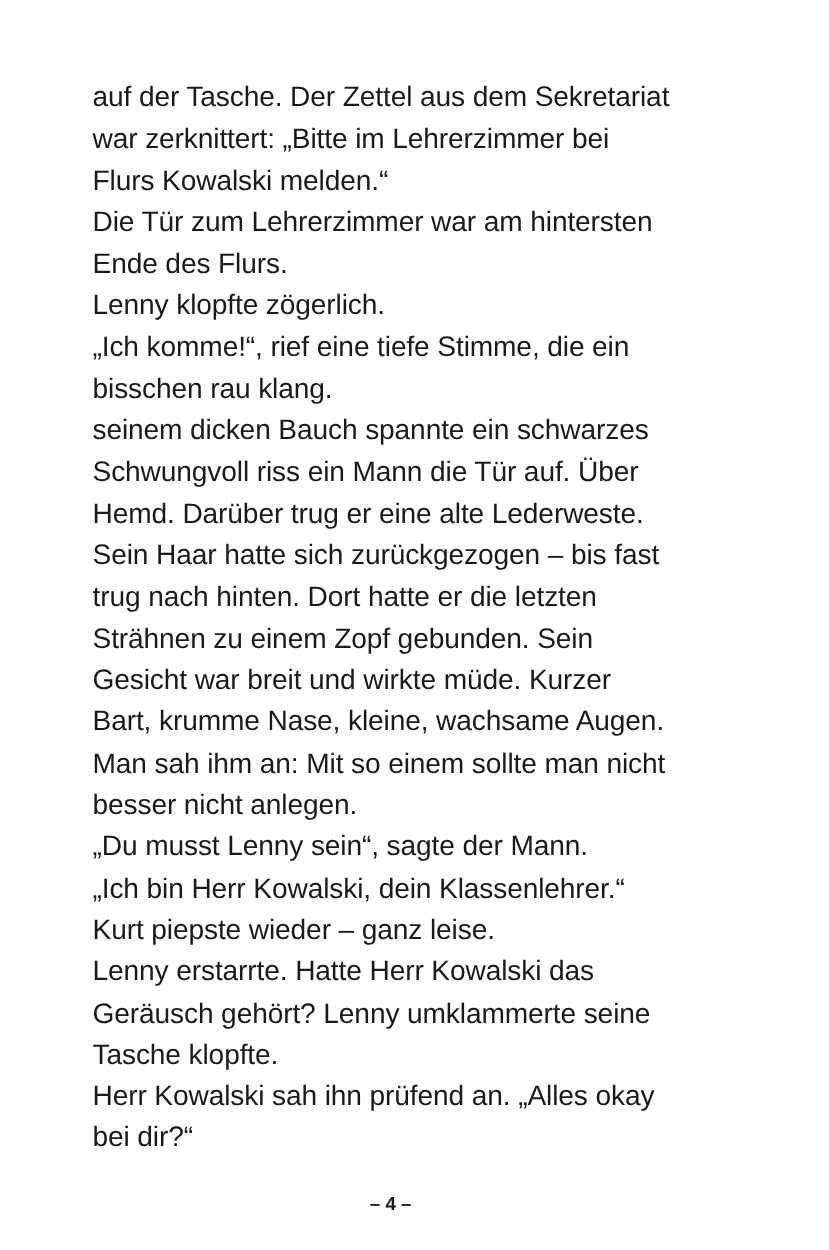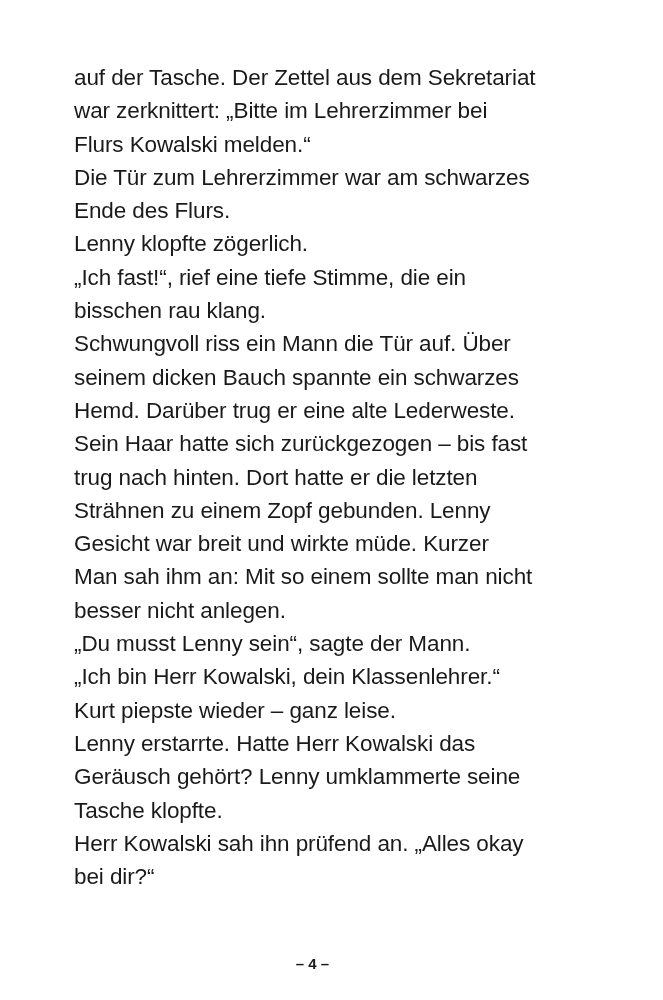--- a/index.html
+++ b/index.html
@@ -49,32 +49,33 @@
     }
   </style>
 </head>
 <body>
 
 <div class="page">
   <div class="text-block">
     <span class="line">auf der Tasche. Der Zettel aus dem Sekretariat</span>
     <span class="line">war zerknittert: „Bitte im Lehrerzimmer bei</span>
     <span class="line">Flurs Kowalski melden.“</span>
-    <span class="line">Die Tür zum Lehrerzimmer war am schwarzes</span>
+    <span class="line">Die Tür zum Lehrerzimmer war am hintersten</span>
     <span class="line">Ende des Flurs.</span>
     <span class="line">Lenny klopfte zögerlich.</span>
-    <span class="line">„Ich fast!“, rief eine tiefe Stimme, die ein</span>
+    <span class="line">„Ich komme!“, rief eine tiefe Stimme, die ein</span>
     <span class="line">bisschen rau klang.</span>
+    <span class="line">seinem dicken Bauch spannte ein schwarzes</span>
     <span class="line">Schwungvoll riss ein Mann die Tür auf. Über</span>
-    <span class="line">seinem dicken Bauch spannte ein schwarzes</span>
     <span class="line">Hemd. Darüber trug er eine alte Lederweste.</span>
     <span class="line">Sein Haar hatte sich zurückgezogen – bis fast</span>
     <span class="line">trug nach hinten. Dort hatte er die letzten</span>
-    <span class="line">Strähnen zu einem Zopf gebunden. Lenny</span>
+    <span class="line">Strähnen zu einem Zopf gebunden. Sein</span>
     <span class="line">Gesicht war breit und wirkte müde. Kurzer</span>
+    <span class="line">Bart, krumme Nase, kleine, wachsame Augen.</span>
     <span class="line">Man sah ihm an: Mit so einem sollte man nicht</span>
     <span class="line">besser nicht anlegen.</span>
     <span class="line">„Du musst Lenny sein“, sagte der Mann.</span>
     <span class="line">„Ich bin Herr Kowalski, dein Klassenlehrer.“</span>
     <span class="line">Kurt piepste wieder – ganz leise.</span>
     <span class="line">Lenny erstarrte. Hatte Herr Kowalski das</span>
     <span class="line">Geräusch gehört? Lenny umklammerte seine</span>
     <span class="line">Tasche klopfte.</span>
     <span class="line">Herr Kowalski sah ihn prüfend an. „Alles okay</span>
     <span class="line">bei dir?“</span>

